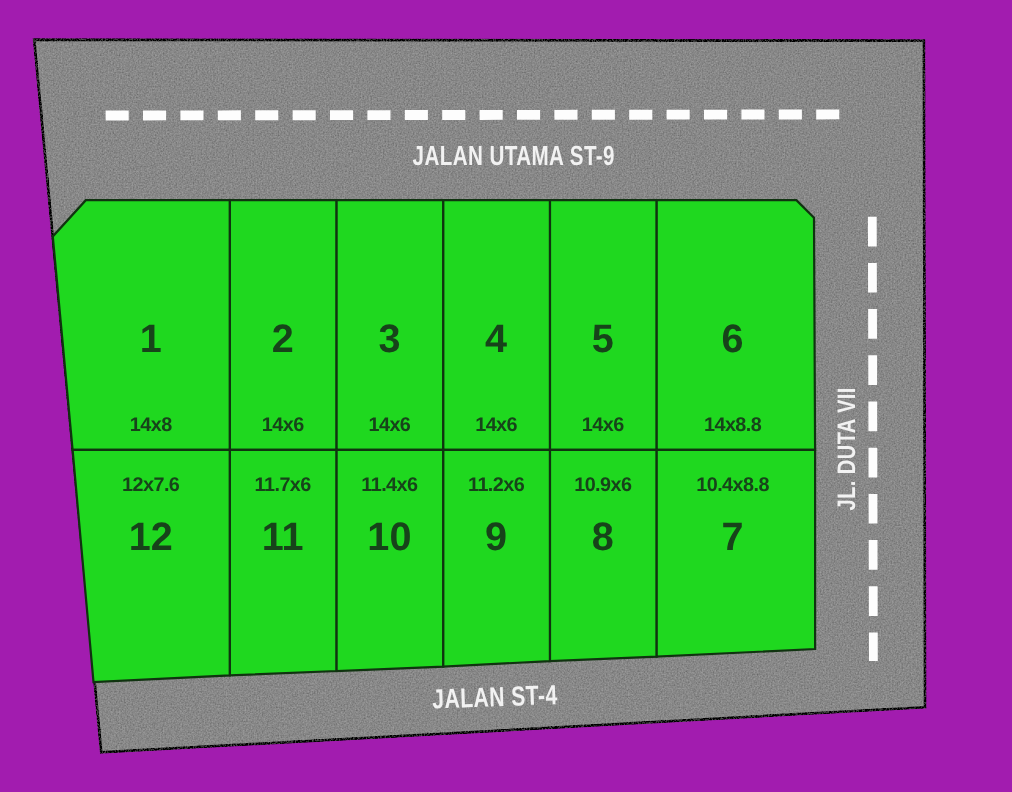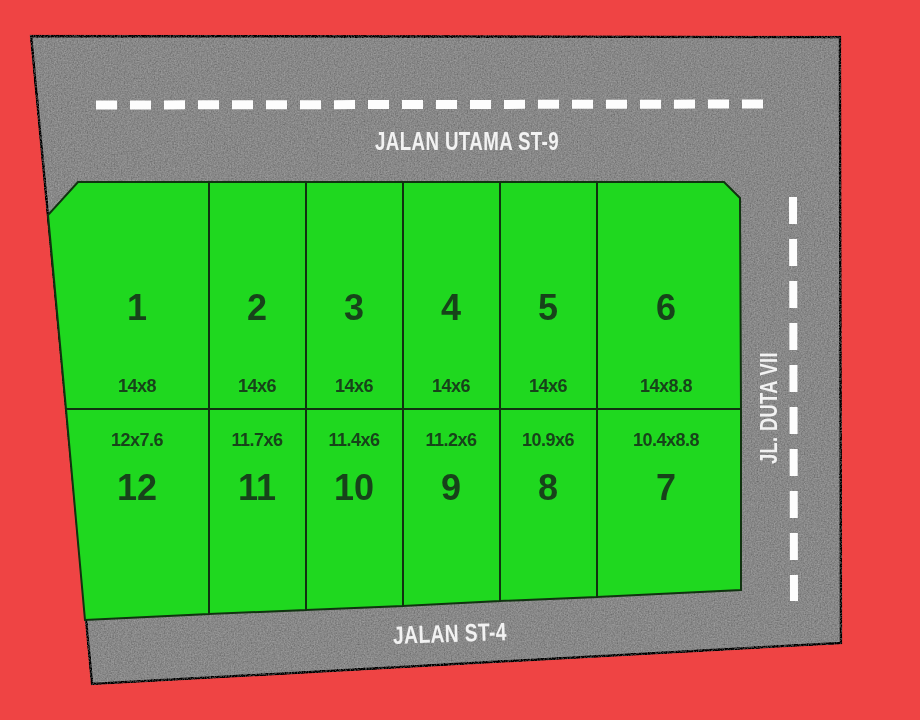--- a/index.html
+++ b/index.html
@@ -8,21 +8,21 @@
     background: #ffffff;
     width: 920px;
     height: 720px;
     overflow: hidden;
     font-family: "Liberation Sans", "DejaVu Sans", sans-serif;
   }
   .stage {
     position: relative;
     width: 920px;
     height: 720px;
-    background: #ef4444;
+    background: #a21caf;
   }
   svg { display: block; }
 
   .road-area {
     fill: #888888;
     stroke: #151515;
     stroke-width: 2.5;
     stroke-linejoin: miter;
   }
   .plot {

